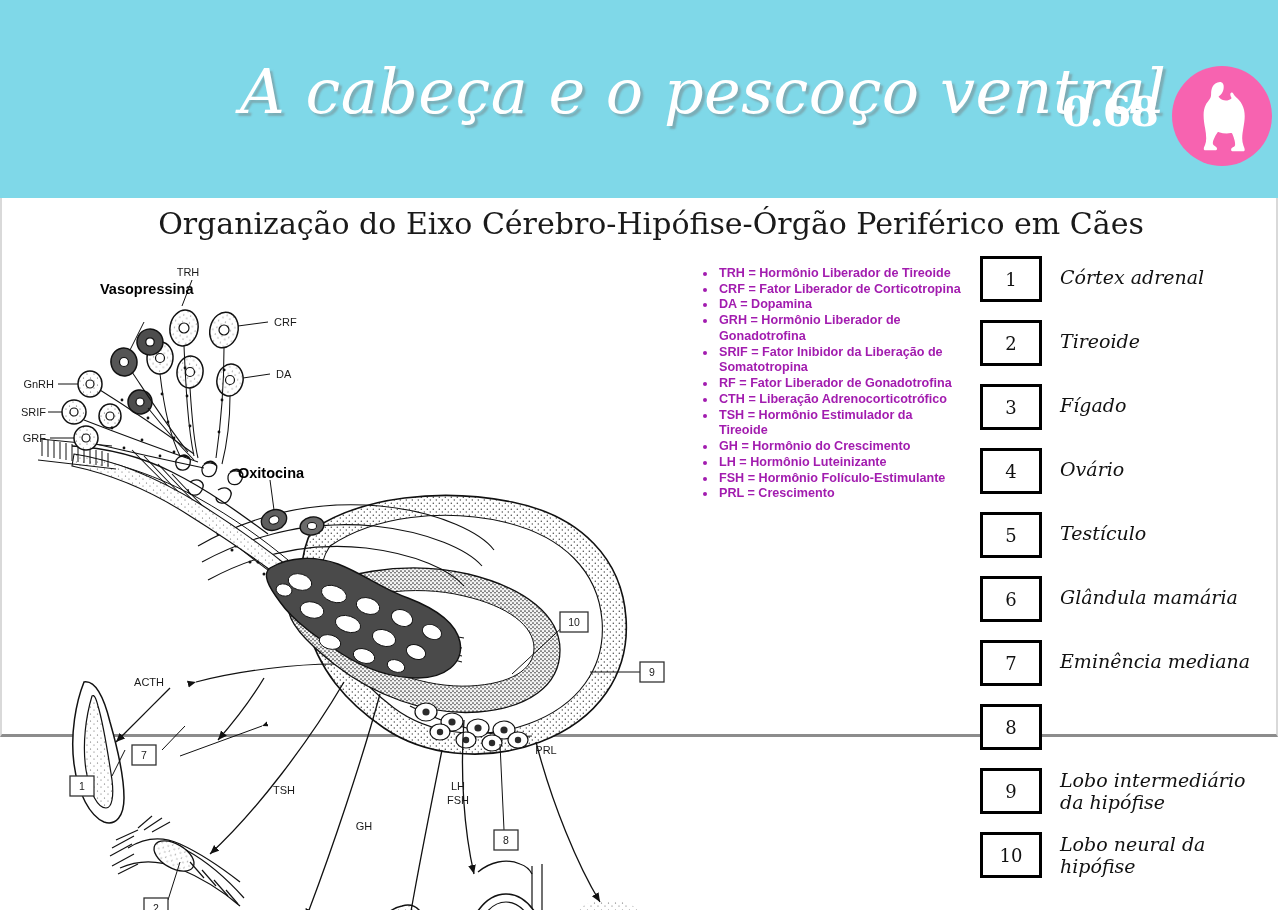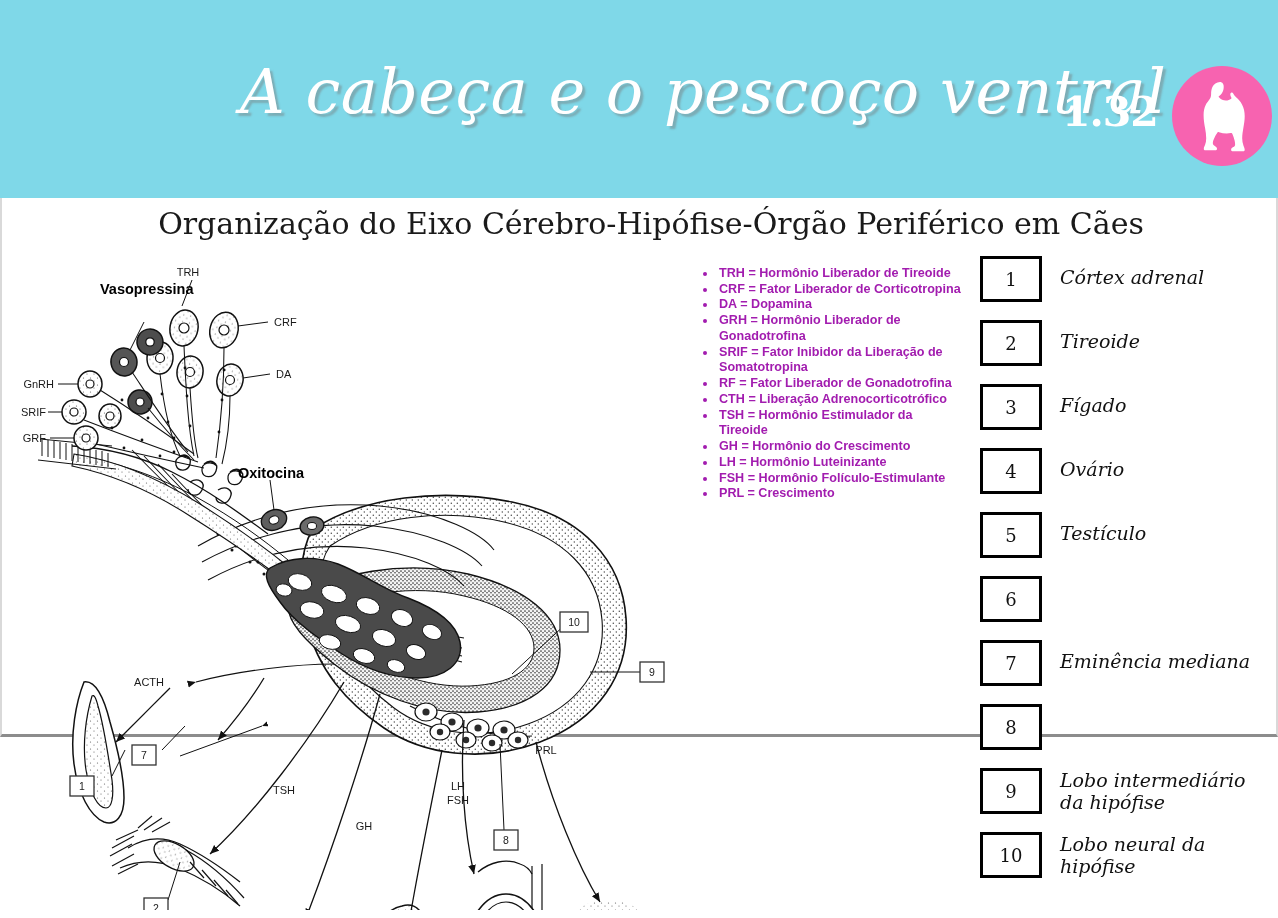--- a/index.html
+++ b/index.html
@@ -169,21 +169,21 @@
   .dlabel-bold { font-family: "Liberation Sans", sans-serif; font-size: 14.5px; font-weight: bold; fill: #000; }
   .dnum { font-family: "Liberation Sans", sans-serif; font-size: 10.5px; fill: #222; }
 </style>
 </head>
 <body>
 
 <div id="slide">
 
   <div class="banner">
     <div class="banner-title">A cabeça e o pescoço ventral</div>
-    <div class="banner-number">1.32</div>
+    <div class="banner-number">0.68</div>
     <div class="banner-logo">
       <span>
         <svg width="52" height="72" viewBox="0 0 52 72">
           <path fill="#ffffff" d="M24 2c-3.5 0-6.2 2.2-7.6 5.1-1 2.1-1.3 4.6-1.3 7.1 0 1.9-.4 3.4-1.4 4.9-1.3 2-2.9 3.7-4 5.9-1.5 3-2.1 6.4-2.1 9.9 0 4.6.7 9 1.5 13.4.6 3.3 1.1 6.6 1.1 9.9 0 2.3-.3 4.5-1.1 6.6-.5 1.4-1.3 2.6-1.3 4.1 0 .9.7 1.4 1.6 1.4h9.8c1.1 0 1.8-.6 1.8-1.6 0-1.2-.9-2-1.9-2.5-1.3-.7-2.3-1.5-2.3-3.1 0-1.4.5-2.8 1.1-4.1 1-2.3 2.2-4.4 3.6-6.4.4-.6.9-.6 1.5-.4 2.5.9 5.1 1.3 7.7 1.3 1.4 0 2.8-.1 4.2-.4.8-.2 1.2.1 1.5.8.9 2.2 1.7 4.4 2.2 6.7.3 1.3.5 2.6.5 3.9 0 1.3-.6 2.1-1.8 2.6-1.1.5-2.2 1.2-2.2 2.6 0 1 .8 1.6 1.9 1.6h10c1 0 1.7-.6 1.7-1.6 0-1.4-.7-2.6-1.2-3.9-.9-2.4-1.3-4.9-1.3-7.5 0-3.6.6-7.1 1.2-10.6.7-3.9 1.3-7.8 1.3-11.8 0-4.1-.8-8-2.7-11.5-1.5-2.8-3.6-5-5.9-7.1-1.2-1.1-2.2-2.3-2.9-3.8-.3-.7-.9-1-1.6-.9-.9.2-1.3.9-1.3 1.8 0 1.1.4 2.1 1 3 .3.5.3.9-.2 1.3-1.5 1.2-3.2 1.8-5.1 1.8-2.8 0-5.2-1.1-7-3.2-.5-.6-.4-1 .2-1.4 2.2-1.5 3.6-3.5 4.2-6.1.2-1 .3-2 .3-3C27.9 4.3 26.4 2 24 2z"></path>
         </svg>
       </span>
     </div>
   </div>
 
   <div class="content">
@@ -705,20 +705,21 @@
         <div class="legend-label">Ovário</div>
       </div>
 
       <div class="legend-row">
         <div class="legend-box">5</div>
         <div class="legend-label">Testículo</div>
       </div>
 
       <div class="legend-row">
         <div class="legend-box">6</div>
+        <div class="legend-label">Glândula mamária</div>
       </div>
 
       <div class="legend-row">
         <div class="legend-box">7</div>
         <div class="legend-label">Eminência mediana</div>
       </div>
 
       <div class="legend-row two-line">
         <div class="legend-box">8</div>
       </div>

